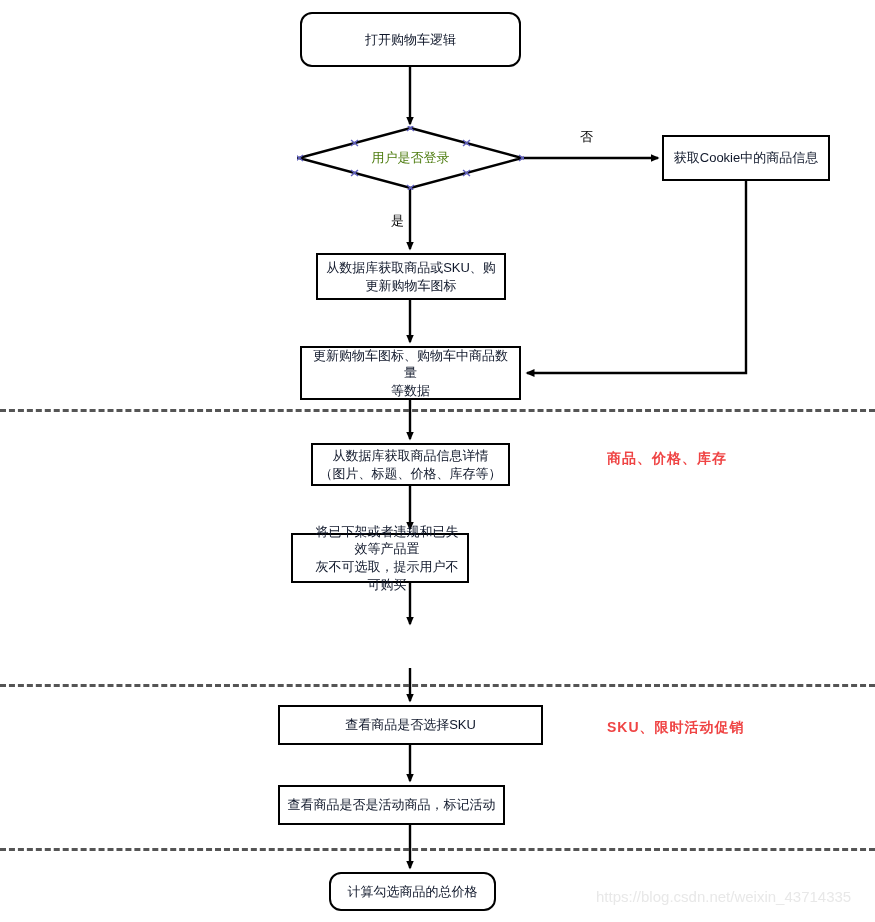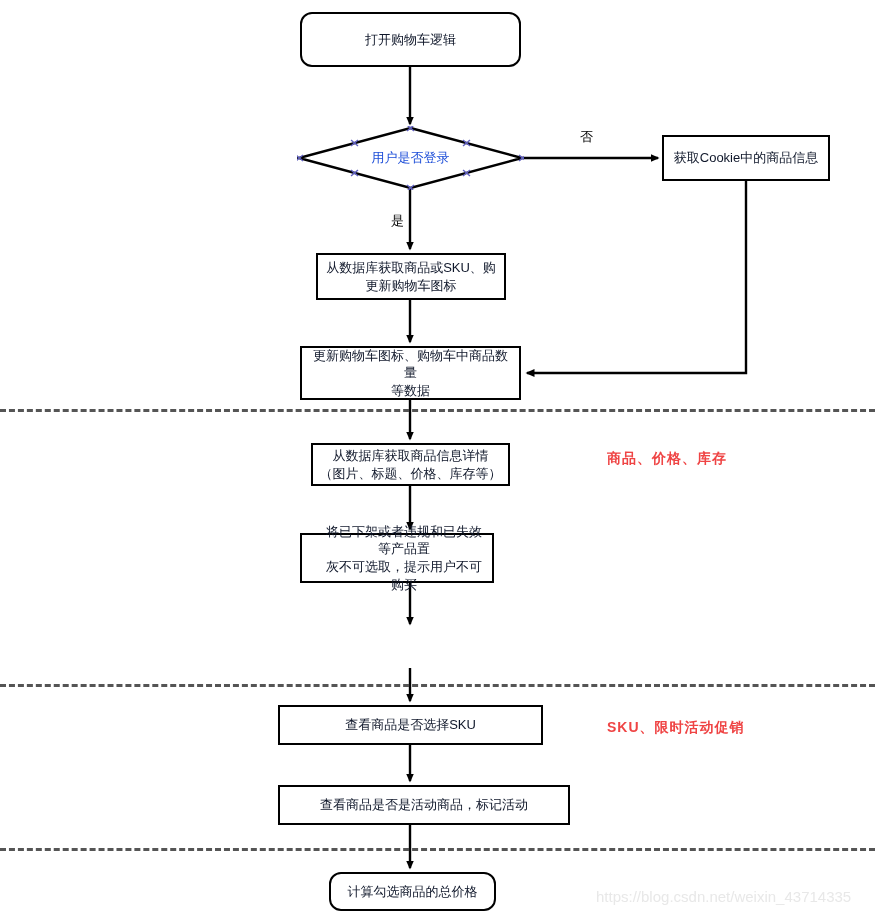--- a/index.html
+++ b/index.html
@@ -46,21 +46,21 @@
   .diamond-label {
     position: absolute;
     left: 0;
     top: 0;
     width: 100%;
     height: 100%;
     display: flex;
     align-items: center;
     justify-content: center;
     font-size: 13px;
-    color: #1d4ed8;
+    color: #4d7c0f;
   }
   .edge-svg {
     position: absolute;
     left: 0;
     top: 0;
     width: 875px;
     height: 922px;
     z-index: 1;
     pointer-events: none;
   }
@@ -182,27 +182,27 @@
 
   <div class="node" style="left:316px; top:253px; width:190px; height:47px;">从数据库获取商品或SKU、购
 更新购物车图标</div>
 
   <div class="node" style="left:300px; top:346px; width:221px; height:54px;">更新购物车图标、购物车中商品数量
 等数据</div>
 
   <div class="node" style="left:311px; top:443px; width:199px; height:43px;">从数据库获取商品信息详情
 （图片、标题、价格、库存等）</div>
 
-  <div class="node" style="left:300px; top:533px; width:194px; height:50px;padding-left:20px;">将已下架或者违规和已失效等产品置
+  <div class="node" style="left:291px; top:533px; width:178px; height:50px;padding-left:20px;">将已下架或者违规和已失效等产品置
 灰不可选取，提示用户不可购买</div>
 
 
   <div class="node" style="left:278px; top:705px; width:265px; height:40px;">查看商品是否选择SKU</div>
 
-  <div class="node" style="left:278px; top:785px; width:292px; height:40px;">查看商品是否是活动商品，标记活动</div>
+  <div class="node" style="left:278px; top:785px; width:227px; height:40px;">查看商品是否是活动商品，标记活动</div>
 
   <div class="node rounded" style="left:329px; top:872px; width:167px; height:39px;">计算勾选商品的总价格</div>
 
   <div class="edge-label" style="left:580px; top:128px;">否</div>
   <div class="edge-label" style="left:391px; top:212px;">是</div>
 
   <div class="section-label" style="left:607px; top:450px;">商品、价格、库存</div>
   <div class="section-label" style="left:607px; top:719px;">SKU、限时活动促销</div>
 
   <div class="watermark" style="left:596px; top:888px;">https://blog.csdn.net/weixin_43714335</div>

